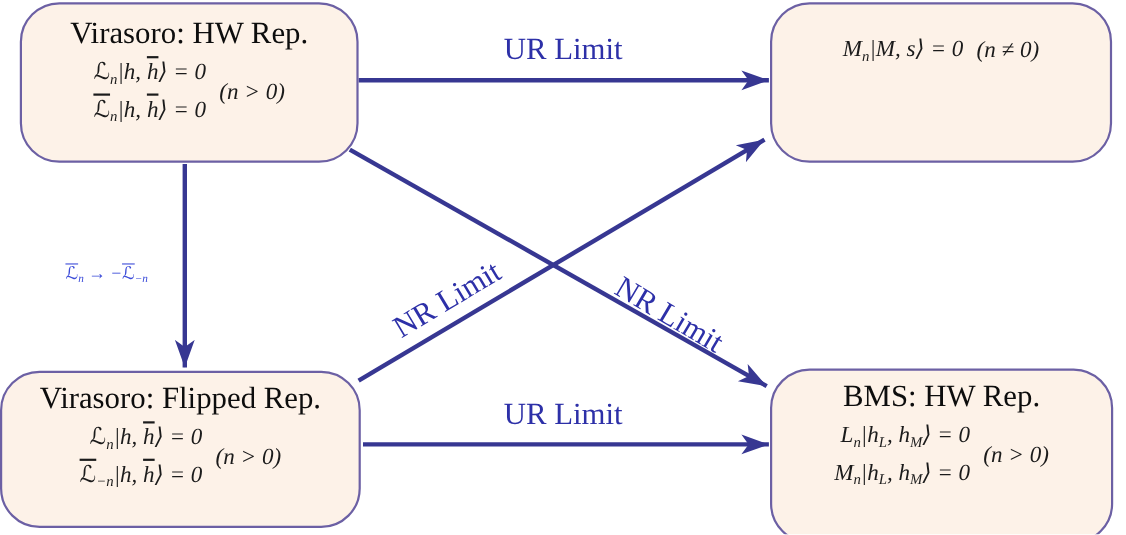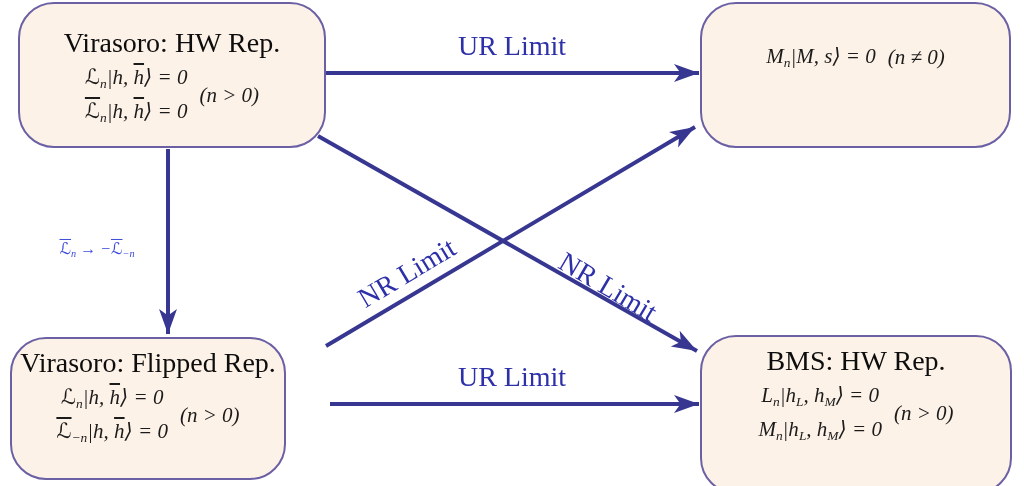--- a/index.html
+++ b/index.html
@@ -8,27 +8,27 @@
     font-family:"Liberation Serif","DejaVu Serif",serif;
   }
   
   #arrow-layer{position:absolute;left:0;top:0;width:1024px;height:486px;}
   .edge-line{stroke:#373792;stroke-width:4;fill:none;}
   
   .node{
     position:absolute;box-sizing:border-box;
     background:#fdf2e8;border:2.5px solid #6c60a4;border-radius:36px;
     display:flex;flex-direction:column;align-items:center;
-    padding-top:23px;
+    padding-top:11px;
   }
   .node-title{
     font-size:28px;color:#0d0d0d;white-space:nowrap;line-height:1.15;
   }
   .eq-row{display:flex;align-items:center;margin-top:7px;}
-  .eq-col{display:flex;flex-direction:column;gap:8px;align-items:center;}
+  .eq-col{display:flex;flex-direction:column;gap:8px;align-items:flex-end;}
   .math{
     font-family:"Liberation Serif","DejaVu Serif","DejaVu Sans",serif;
     font-style:italic;font-size:21px;color:#1b1b1b;white-space:nowrap;line-height:1.1;
   }
   .msub{font-size:0.64em;vertical-align:-0.3em;font-style:italic;}
   .mbar{text-decoration:overline;}
   .cond{margin-left:12px;}
   
   .edge-label{
     position:absolute;font-size:28px;color:#2d30a8;white-space:nowrap;
@@ -38,21 +38,21 @@
   .edge-label.rot-down{transform:translate(-50%,-50%) rotate(30.5deg);}
   .map-label{
     position:absolute;font-size:16px;color:#3c4cd9;white-space:nowrap;
     transform:translate(-50%,-50%);
     font-family:"Liberation Serif","DejaVu Serif","DejaVu Sans",serif;
     font-style:italic;
   }
   
   #node-virasoro-hw{left:18px;top:2px;width:308px;height:146px;}
   #node-bms-induced{left:700px;top:2px;width:311px;height:146px;}
-  #node-virasoro-flipped{left:10px;top:337px;width:276px;height:143px;padding-top:8px;}
+  #node-virasoro-flipped{left:0;top:337px;width:328px;height:143px;padding-top:8px;}
   #node-bms-hw{left:700px;top:335px;width:312px;height:159px;padding-top:8px;}
   #node-bms-induced .eq-row{margin-top:18px;}
 </style>
 </head>
 <body>
 
 <div id="canvas">
 
   <svg id="arrow-layer" viewBox="0 0 1024 486">
     <defs>

